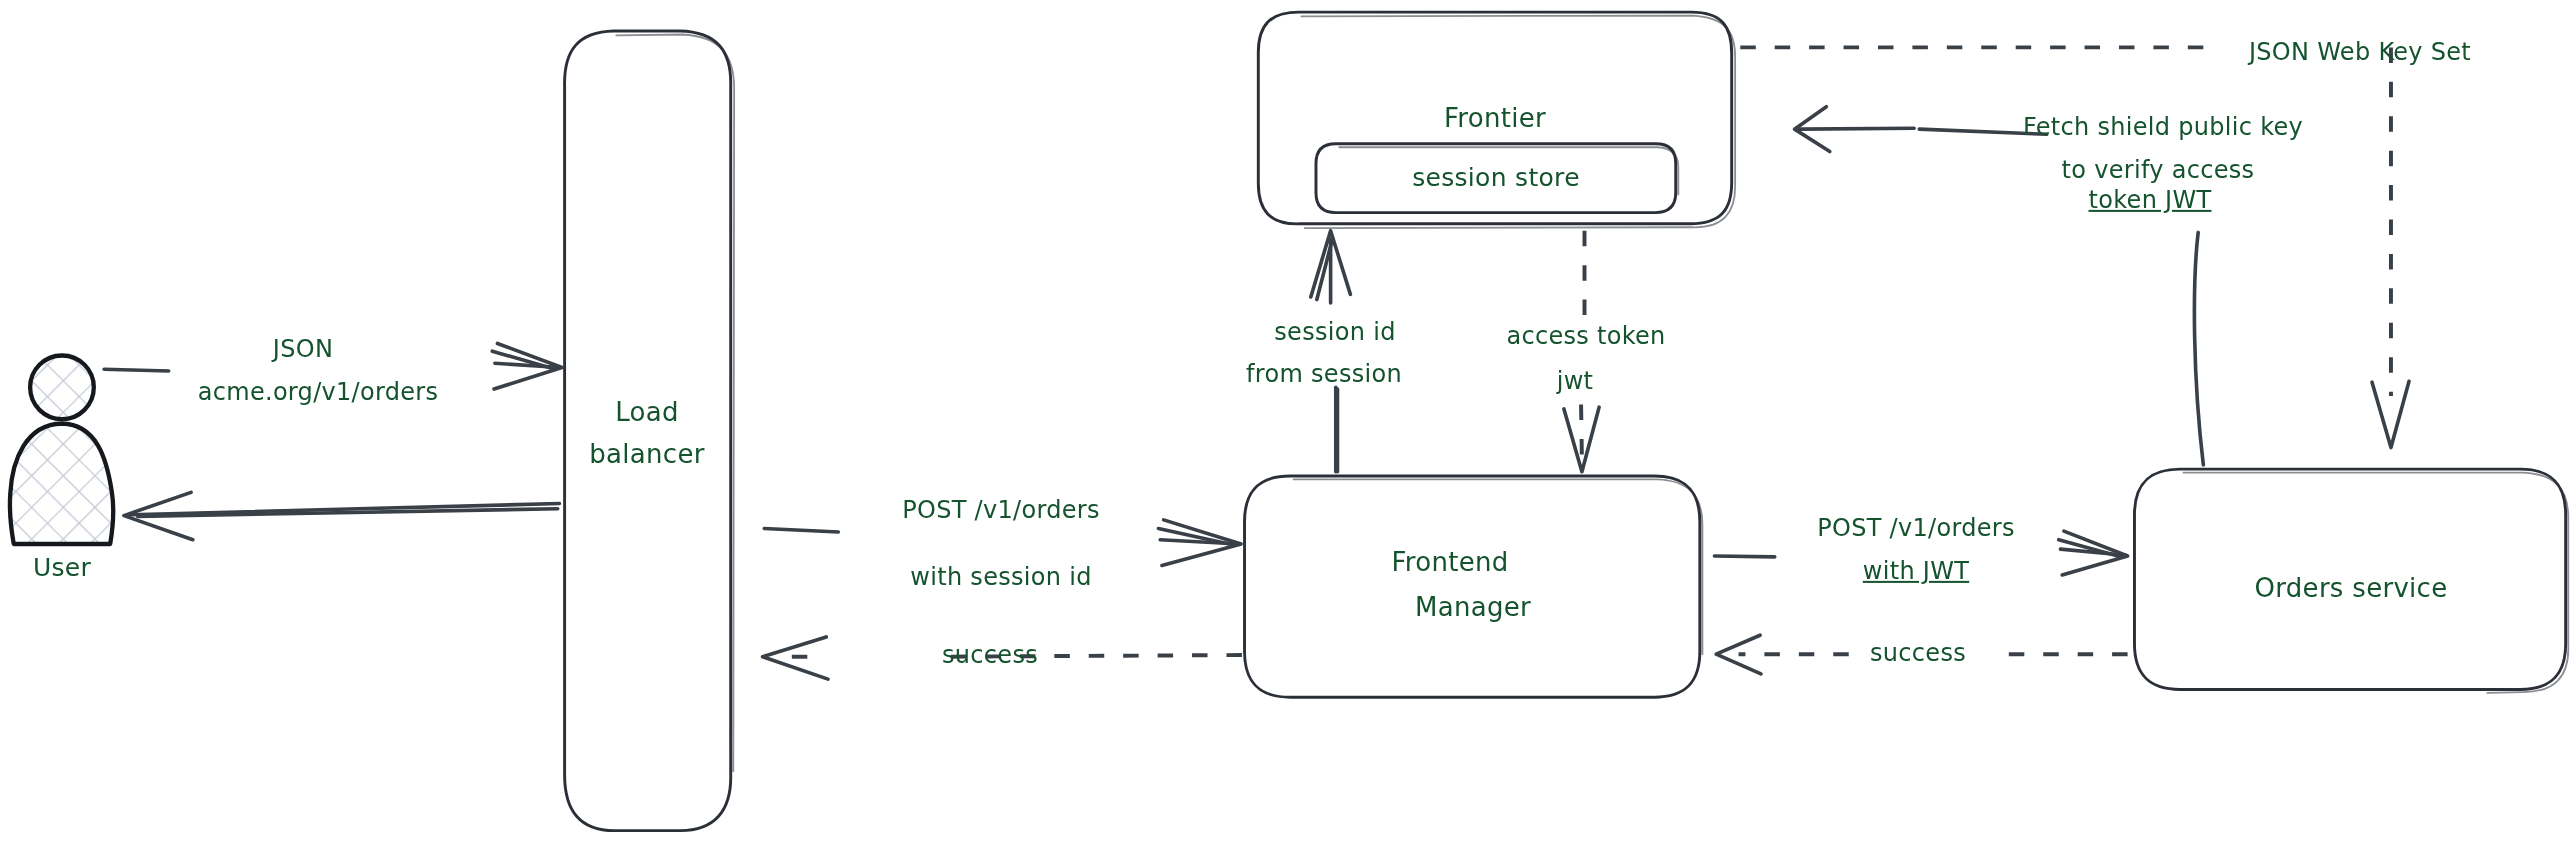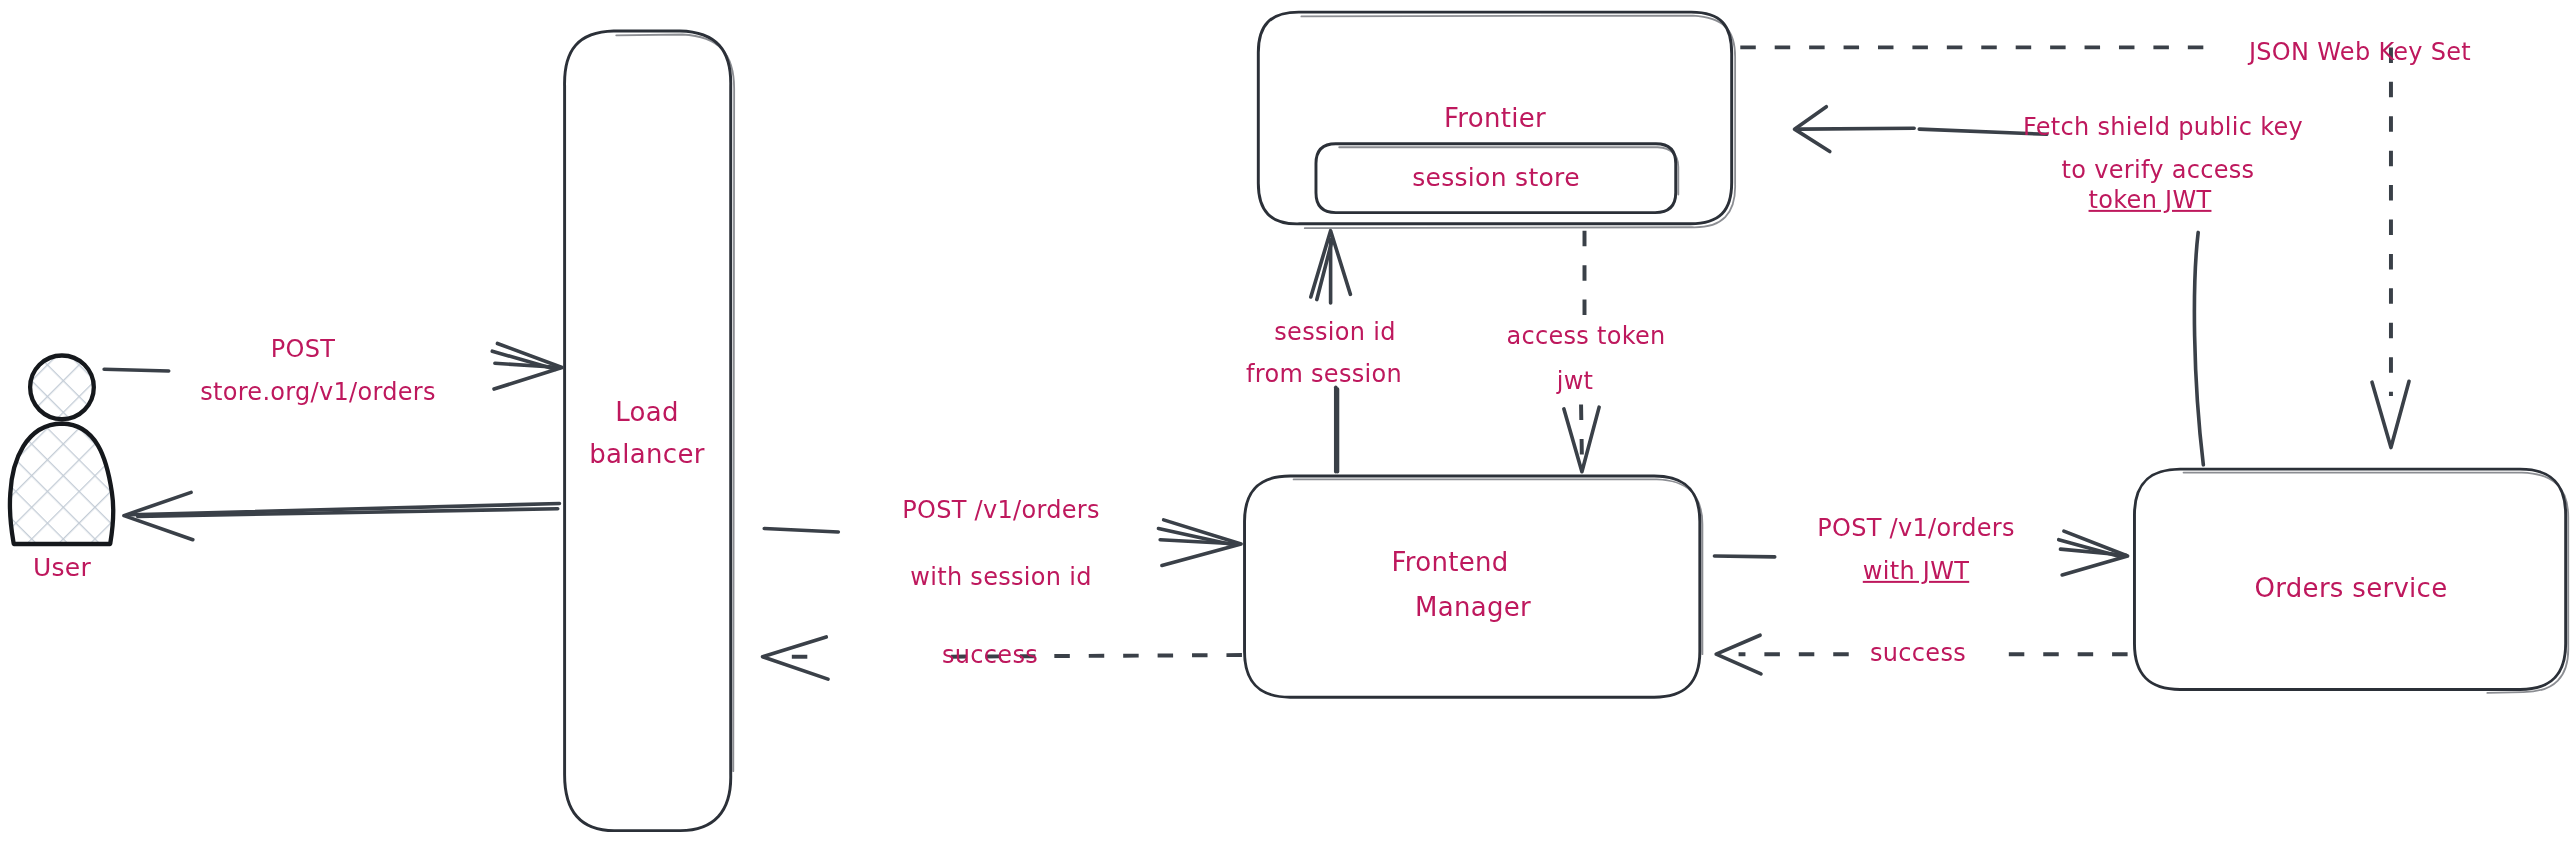--- a/index.html
+++ b/index.html
@@ -65,21 +65,21 @@
   .actor-fill {
     fill: url(#hatch);
     stroke: #15181c;
     stroke-width: 5;
     stroke-linejoin: round;
     stroke-linecap: round;
   }
   
   .lbl {
     position: absolute;
-    color: #be185d;
+    color: #14532d;
     font-family: "DejaVu Sans", sans-serif;
     font-weight: 400;
     letter-spacing: 0.3px;
     line-height: 1.26;
     white-space: pre;
     text-align: center;
     transform: translate(-50%, -50%);
     pointer-events: none;
   }
   .lbl.node-title { font-size: 26px; }
@@ -260,22 +260,22 @@
 
   <div class="lbl node-title" style="left:1495px; top:118px;">Frontier</div>
 
   <div class="lbl sub-title" style="left:1496px; top:178px;">session store</div>
 
   <div class="lbl node-title" style="left:1450px; top:562px;">Frontend</div>
   <div class="lbl node-title" style="left:1473px; top:607px;">Manager</div>
 
   <div class="lbl node-title" style="left:2351px; top:576px;margin-top:12px;">Orders service</div>
 
-  <div class="lbl edge-text" style="left:303px; top:349px;">POST</div>
-  <div class="lbl edge-text" style="left:318px; top:392px;">store.org/v1/orders</div>
+  <div class="lbl edge-text" style="left:303px; top:349px;">JSON</div>
+  <div class="lbl edge-text" style="left:318px; top:392px;">acme.org/v1/orders</div>
 
   <div class="lbl edge-text" style="left:1001px; top:510px;">POST /v1/orders</div>
   <div class="lbl edge-text" style="left:1001px; top:577px;">with session id</div>
 
   <div class="lbl edge-text" style="left:990px; top:655px;">success</div>
 
   <div class="lbl edge-text" style="left:1335px; top:332px;">session id</div>
   <div class="lbl edge-text" style="left:1324px; top:374px;">from session</div>
 
   <div class="lbl edge-text" style="left:1586px; top:336px;">access token</div>

